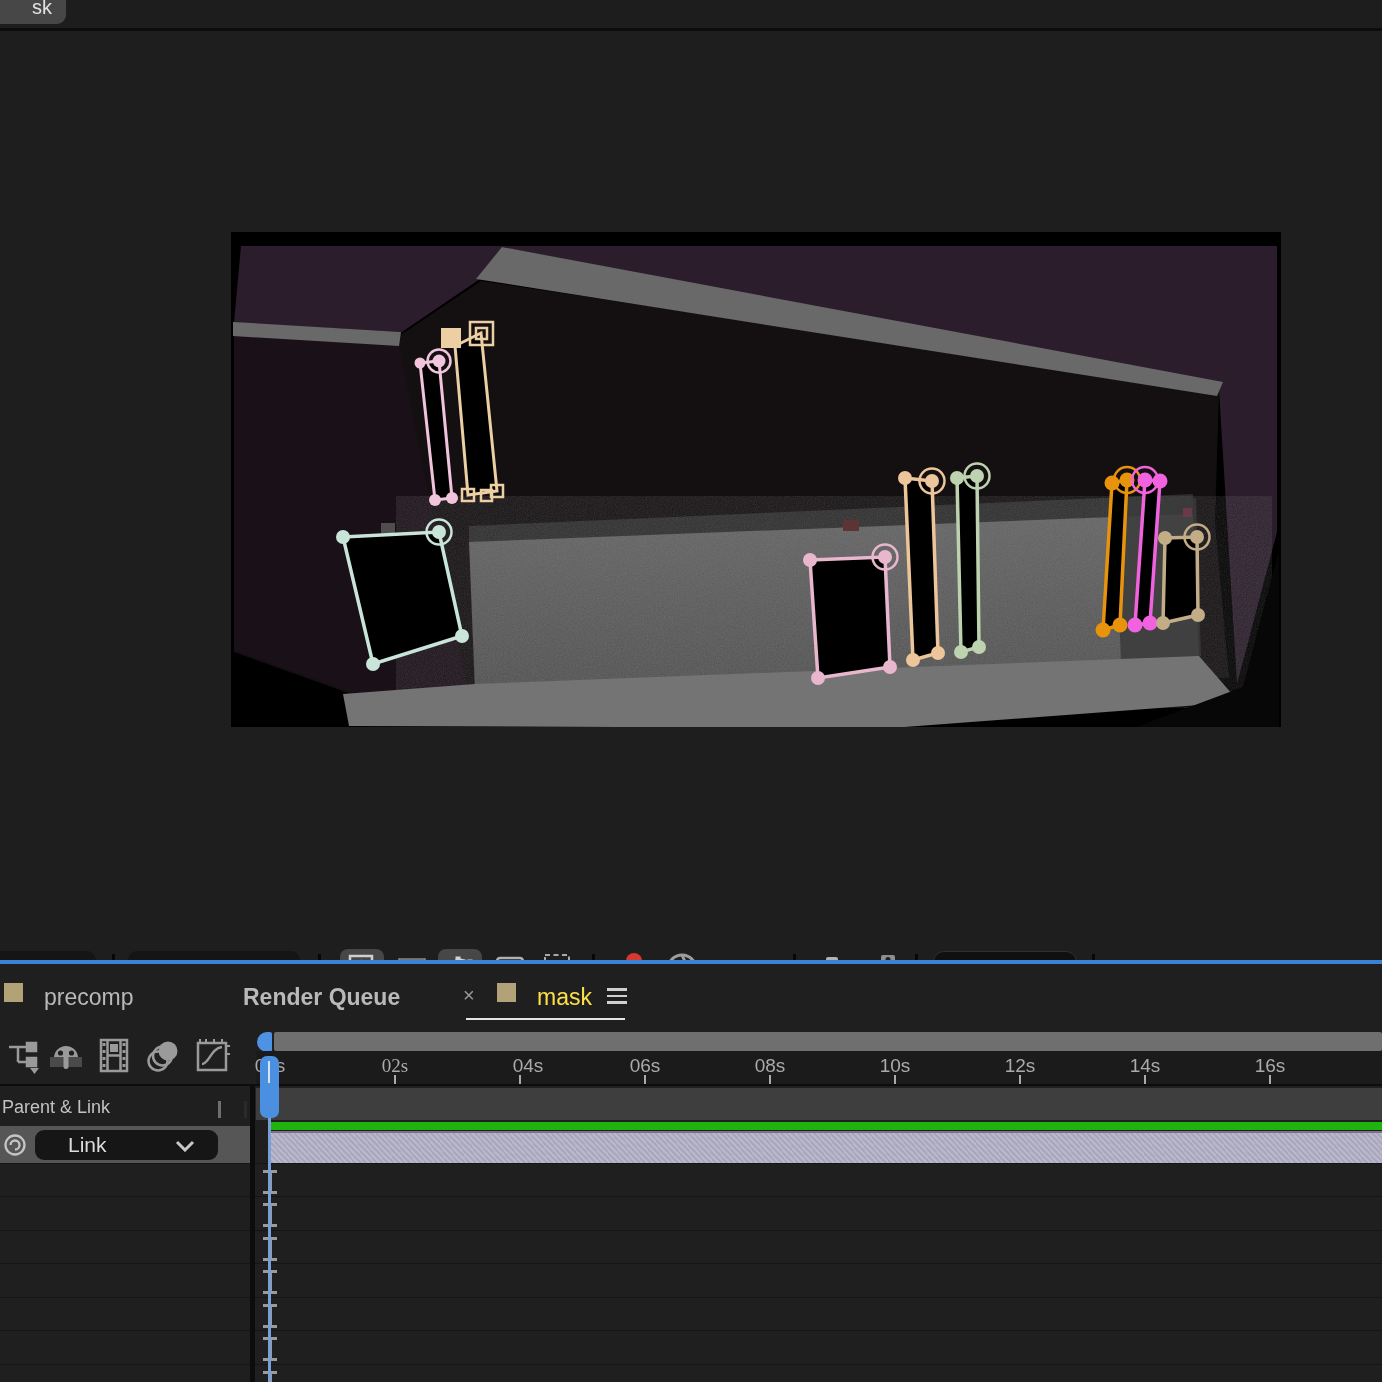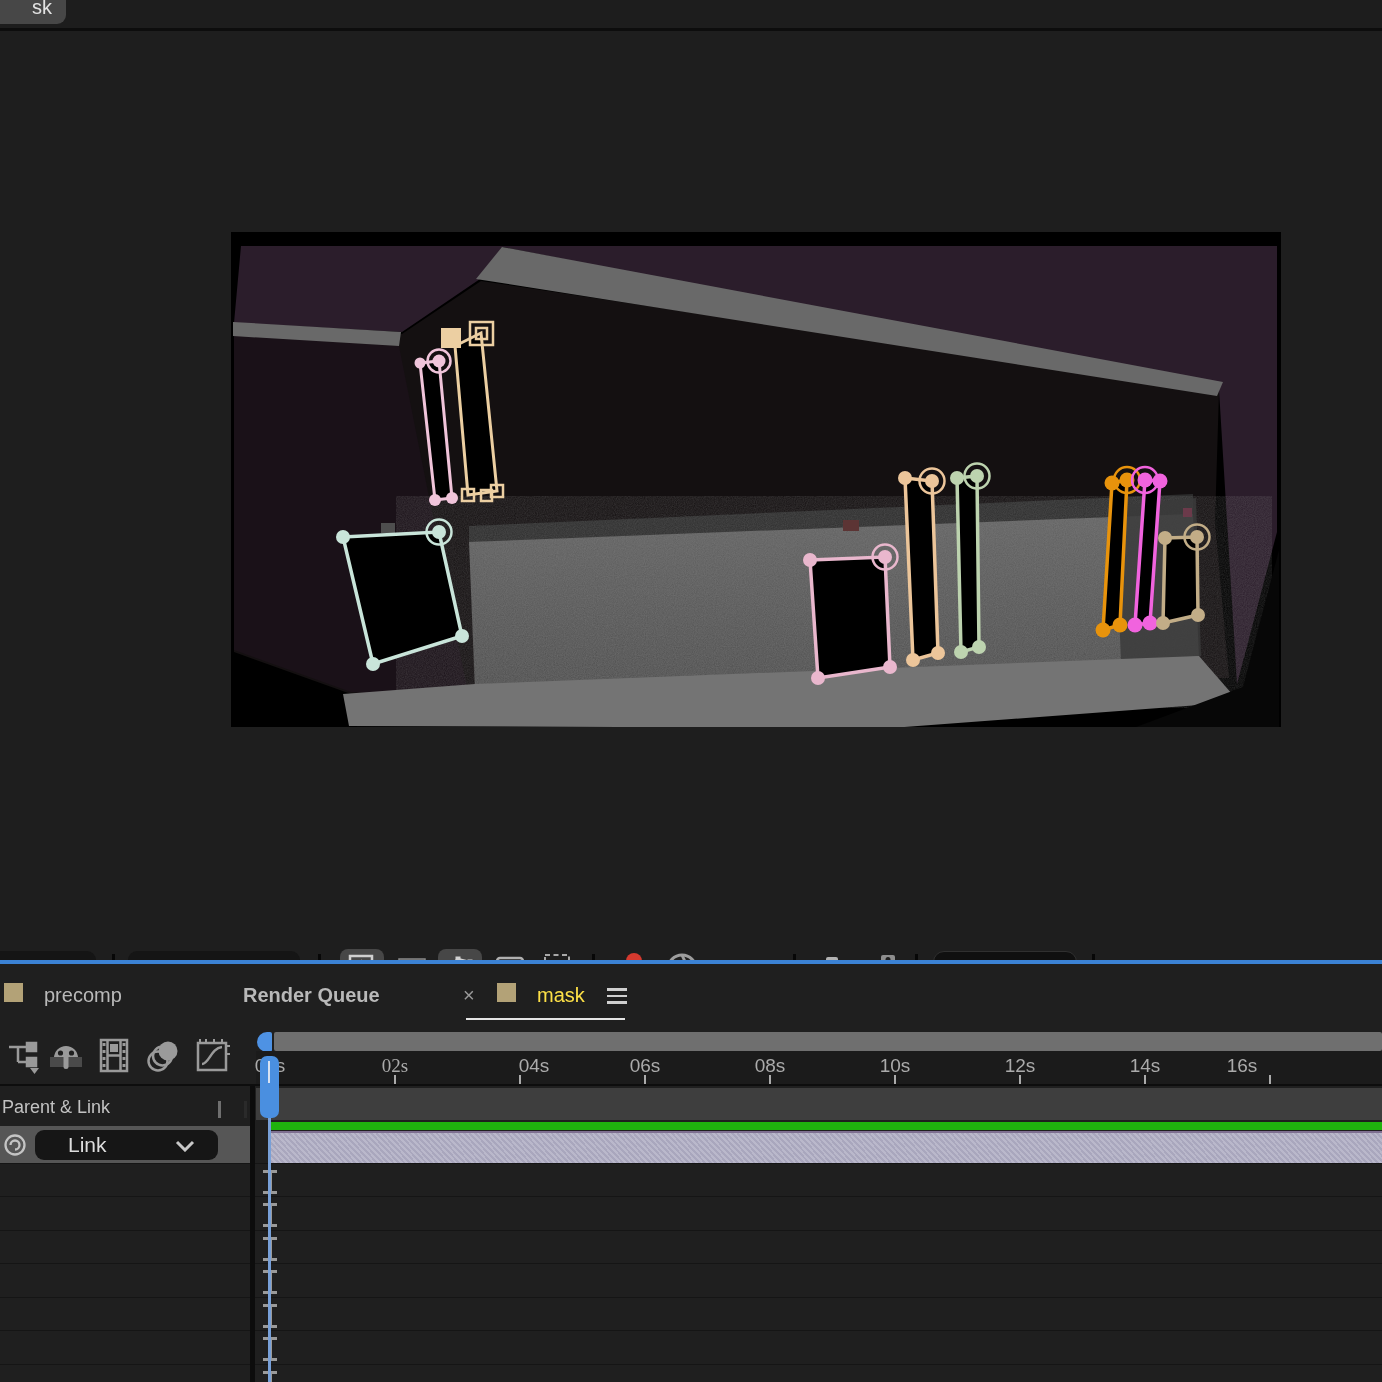--- a/index.html
+++ b/index.html
@@ -24,21 +24,21 @@
   .tbtn.active{background:#474747;}
   #exposure-value{font-size:21px;color:#4b94e6;top:9px;}
   #timecode{left:933px;top:2px;width:142px;height:37px;background:#101010;border:1px solid #303030;
      border-radius:11px;display:flex;align-items:center;justify-content:center;
      font-size:20px;color:#cfcfcf;}
   .chev{display:block;}
   
   #blue-divider{left:0;top:960px;width:1382px;height:4px;background:#3b82d4;}
   
   #timeline{left:0;top:964px;width:1382px;height:418px;background:#1f1f1f;overflow:hidden;}
-  .tab-label{font-size:20px;color:#b9b9b9;top:20px;}
+  .tab-label{font-size:23px;color:#b9b9b9;top:20px;}
   .tab-swatch{width:19px;height:19px;background:#b3a277;top:19px;}
   #tab-close{font-size:20px;color:#9a9a9a;top:20px;}
   #tab-active-label{color:#fde047;}
   #tab-underline{left:466px;top:54px;width:159px;height:2px;background:#e4e4e4;}
   #hamburger{left:607px;top:24px;}
   #hamburger div{width:20px;height:2.5px;background:#cfcfcf;margin-bottom:4px;}
   .tl-icon{top:74px;color:#9a9a9a;}
   
   #nav-bar{left:274px;top:68px;width:1108px;height:19px;background:#6f6f6f;border-radius:2px;}
   #nav-handle{left:257px;top:68px;width:15px;height:20px;background:#4e92e4;border-radius:10px 2px 2px 10px;}
@@ -371,27 +371,27 @@
       <rect x="4" y="5" width="28" height="27" fill="none" stroke="#9a9a9a" stroke-width="2.5"></rect>
       <path d="M8,26 C15,26 17,10 28,9" fill="none" stroke="#9a9a9a" stroke-width="2.5"></path>
     </svg>
   </div>
 
   <div id="nav-bar" class="abs"></div>
   <div id="nav-handle" class="abs"></div>
   <div id="ruler" class="abs">
     <span class="tick-label" style="left:-8px;">00s</span>
     <span class="tick-label" style="left:117px;font-family:Liberation Serif, serif;">02s</span>
-    <span class="tick-label" style="left:256px;text-align:center;">04s</span>
+    <span class="tick-label" style="left:250px;text-align:center;">04s</span>
     <span class="tick-label" style="left:367px;">06s</span>
     <span class="tick-label" style="left:492px;">08s</span>
     <span class="tick-label" style="left:617px;">10s</span>
     <span class="tick-label" style="left:742px;">12s</span>
     <span class="tick-label" style="left:867px;">14s</span>
-    <span class="tick-label" style="left:964px;">16s</span>
+    <span class="tick-label" style="left:992px;">16s</span>
     <div class="tick-mark" style="left:13px;"></div>
     <div class="tick-mark" style="left:138px;"></div>
     <div class="tick-mark" style="left:263px;"></div>
     <div class="tick-mark" style="left:388px;"></div>
     <div class="tick-mark" style="left:513px;"></div>
     <div class="tick-mark" style="left:638px;"></div>
     <div class="tick-mark" style="left:763px;"></div>
     <div class="tick-mark" style="left:888px;"></div>
     <div class="tick-mark" style="left:1013px;"></div>
   </div>

